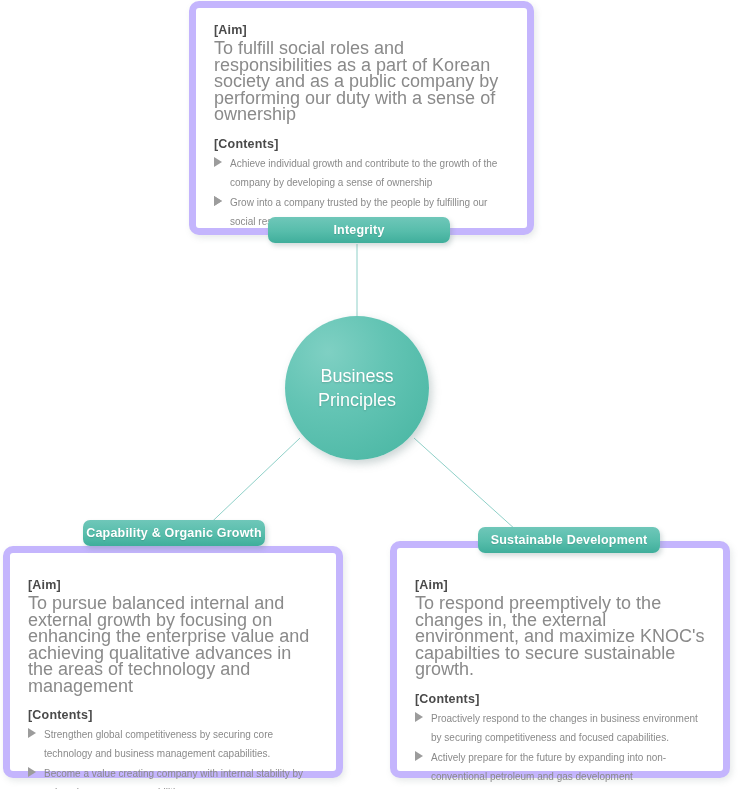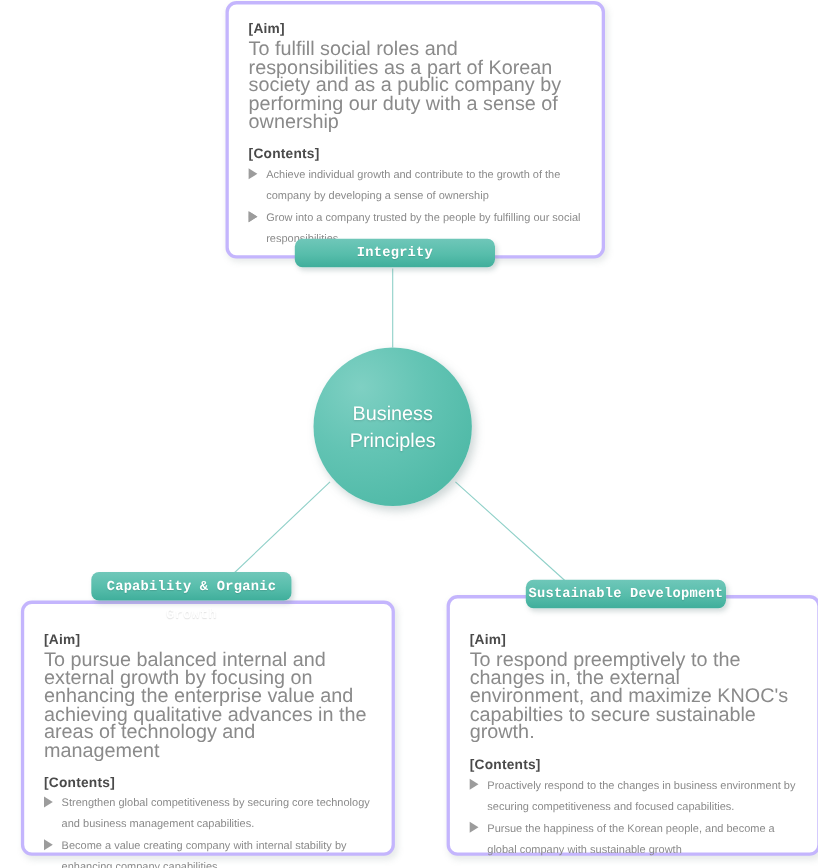--- a/index.html
+++ b/index.html
@@ -22,24 +22,23 @@
     left: 0; top: 0;
     width: 744px; height: 789px;
     pointer-events: none;
   }
 
   
   .panel {
     position: absolute;
     box-sizing: border-box;
     background: #ffffff;
-    border: 3px solid #c4b5fd;
+    border: 7px solid #c4b5fd;
     border-radius: 10px;
     box-shadow: 2px 3px 6px rgba(120,140,140,0.18);
-    margin-left: 16px;
   }
   .panel-inner {
     padding: 14px 18px 10px 18px;
   }
 
   .sec-head {
     font-size: 12.5px;
     font-weight: bold;
     color: #4a4a4a;
     letter-spacing: 0.2px;
@@ -83,21 +82,20 @@
     border-radius: 7px;
     color: #ffffff;
     font-size: 12.5px;
     font-weight: bold;
     text-align: center;
     line-height: 26px;
     height: 26px;
     letter-spacing: 0.2px;
     box-shadow: 2px 3px 5px rgba(110,135,135,0.30);
     text-shadow: 0 1px 1px rgba(0,0,0,0.12);
-    font-family: Liberation Mono, monospace;
   }
 
   
   #hub {
     position: absolute;
     left: 285px;
     top: 316px;
     width: 144px;
     height: 144px;
     border-radius: 50%;
@@ -178,19 +176,23 @@
     <div class="sec-head">[Aim]</div>
     <p class="aim-text">To respond preemptively to the changes in, the external environment, and maximize KNOC's capabilties to secure sustainable growth.</p>
     <div class="sec-head">[Contents]</div>
     <ul class="contents-list">
       <li>
         <span class="bullet-arrow"></span>
         <span>Proactively respond to the changes in business environment by securing competitiveness and focused capabilities.</span>
       </li>
       <li>
         <span class="bullet-arrow"></span>
+        <span>Actively prepare for the future by expanding into non-conventional petroleum and gas development</span>
+      </li>
+      <li>
+        <span class="bullet-arrow"></span>
         <span>Pursue the happiness of the Korean people, and become a global company with sustainable growth</span>
       </li>
     </ul>
   </div>
 </div>
 
 <div class="badge" style="left:478px; top:527px; width:182px;">Sustainable Development</div>
 
 </body></html>

